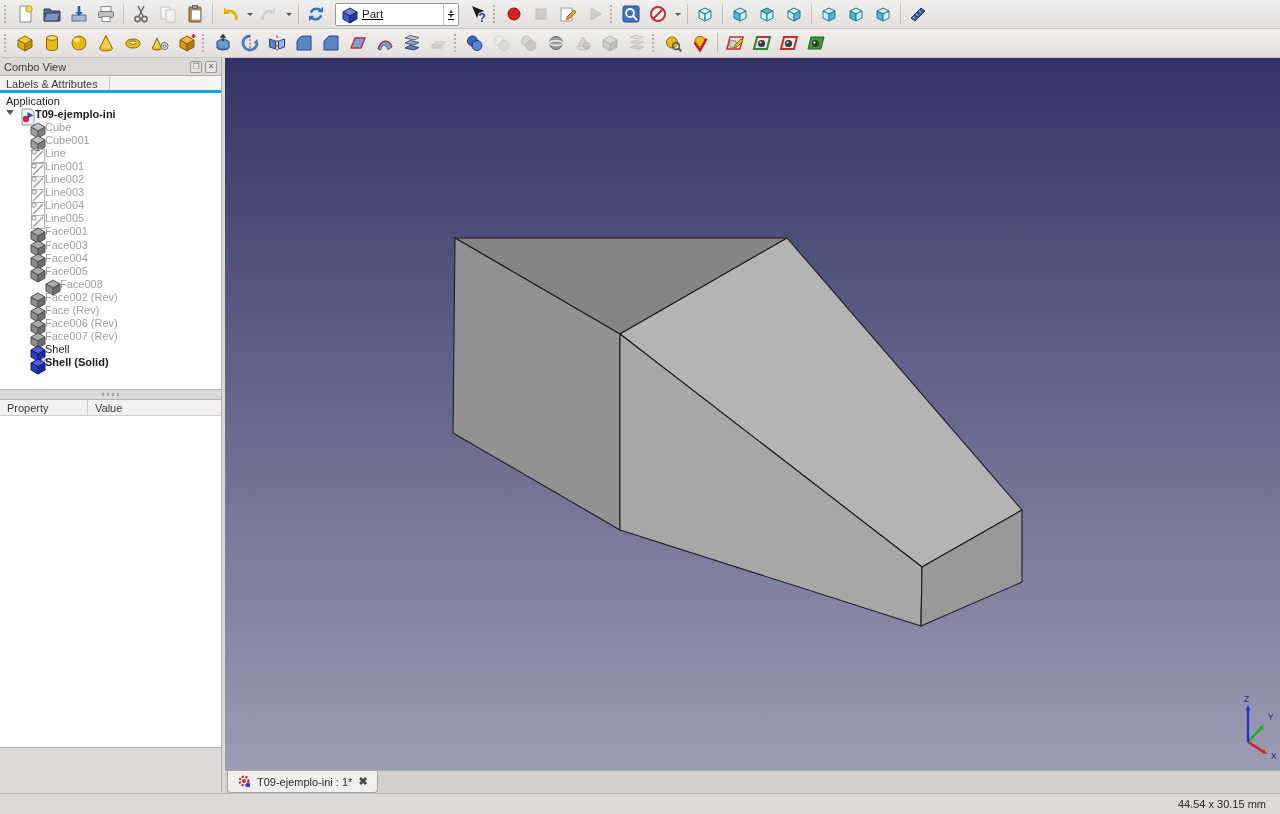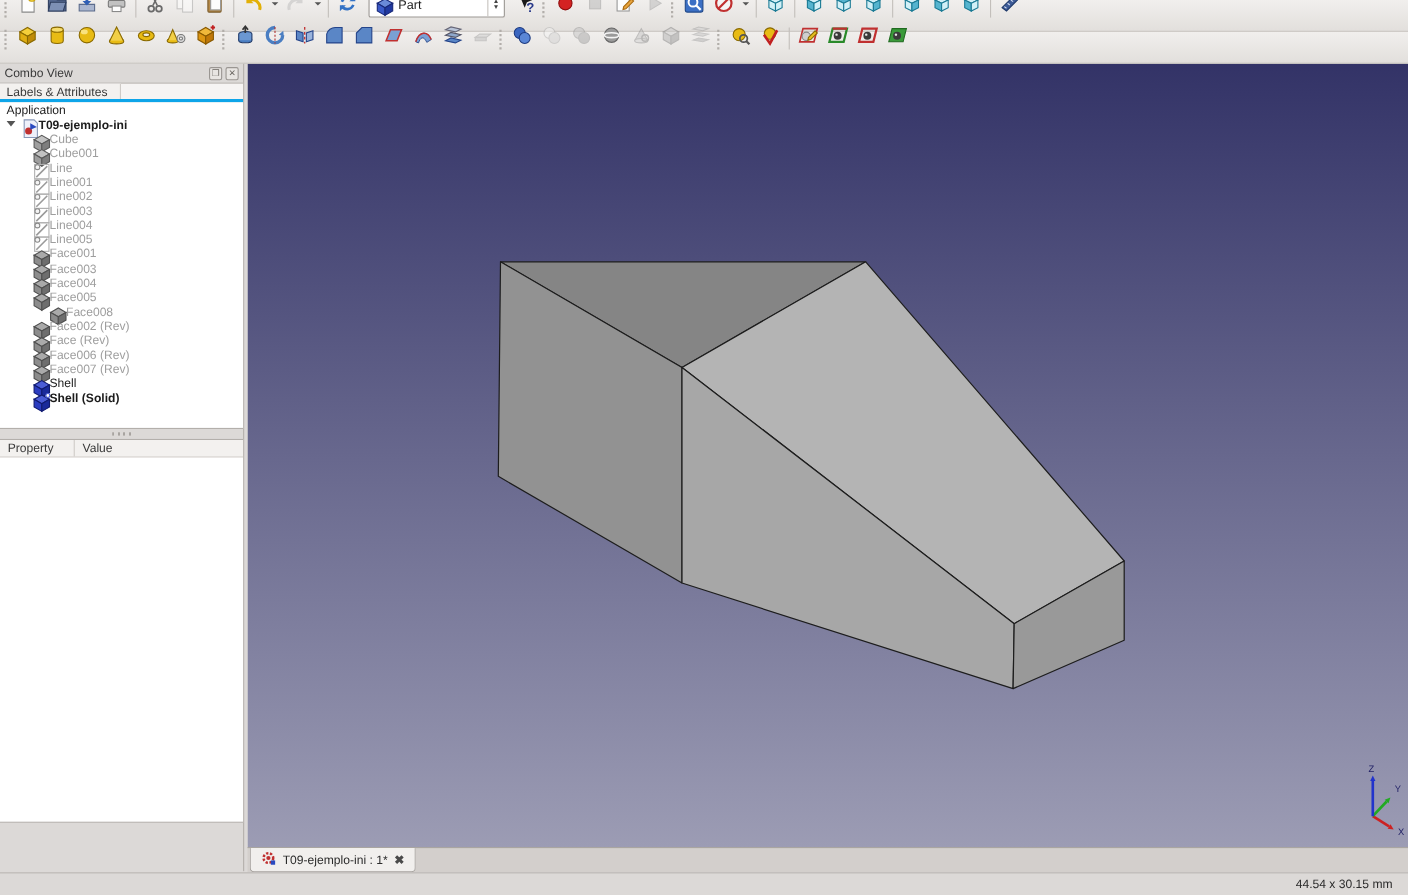--- a/index.html
+++ b/index.html
@@ -2,21 +2,21 @@
 <html><head>
 <meta charset="utf-8">
 <style>
   * { margin:0; padding:0; box-sizing:border-box; }
   html,body { width:1280px; height:814px; overflow:hidden;
     font-family:"Liberation Sans", sans-serif; background:#dcd9d7; position:relative; }
 
   
   .toolbar { position:absolute; left:0; width:1280px; height:29px;
     background:linear-gradient(#f1efed,#e2dfdc); border-bottom:1px solid #c9c5c1;
-    display:flex; align-items:flex-end; padding:12px 3px; gap:1px; }
+    display:flex; align-items:center; padding:12px 3px; gap:1px;text-decoration:underline; }
   #toolbar-row1 { top:0; }
   #toolbar-row2 { top:29px; }
   .tbtn { width:26px; height:26px; display:flex; align-items:center; justify-content:center;
     border-radius:3px; flex:0 0 auto; }
   .tbtn.disabled { filter:grayscale(1) opacity(.45); }
   .tsep { width:1px; height:20px; background:#c3bfbb; margin:0 3px; flex:0 0 auto; }
   .thandle { width:3px; height:18px; border-left:2px dotted #b2aeaa; margin:0 4px 0 1px; flex:0 0 auto; }
   .tdrop { width:11px; height:26px; display:flex; align-items:center; justify-content:center; flex:0 0 auto; }
   .tdrop::after { content:""; border:3.5px solid transparent; border-top-color:#555; margin-top:4px; }
   .combo { height:23px; background:#fff; border:1px solid #9b9793; border-radius:2px;
@@ -48,21 +48,21 @@
   .trow .ticon { width:13px; height:13px; flex:0 0 auto; margin-right:4px; }
   .trow.muted { color:#9e9e9e; }
   .trow.bold { font-weight:bold; }
   .expander { width:8px; height:8px; margin:0 4px 0 6px; flex:0 0 auto;
     border-left:4px solid transparent; border-right:4px solid transparent; border-top:5px solid #555; }
   .vsplit { height:9px; display:flex; align-items:center; justify-content:center; }
   .vsplit::after { content:""; width:18px; height:3px;
     background:repeating-linear-gradient(90deg,#a8a4a0 0 2px,transparent 2px 5px); }
   .prop-header { height:17px; background:#f3f1ef; border-top:1px solid #b3afab;
     border-bottom:1px solid #cfcbc7; display:flex; }
-  .prop-header .c1 { width:68px; font-size:11px; color:#3a3a3a; padding:2px 7px;
+  .prop-header .c1 { width:88px; font-size:11px; color:#3a3a3a; padding:2px 7px;
     border-right:1px solid #cfcbc7; }
   .prop-header .c2 { flex:1; font-size:11px; color:#3a3a3a; padding:2px 7px; }
   .prop-area { height:332px; background:#ffffff; border-bottom:1px solid #b3afab; }
   .bottom-tabs { position:absolute; bottom:0; left:0; width:100%; height:24px;
     padding:1px 0 0 3px; display:flex; }
   .btab { padding:2px 9px 3px; font-size:11px; color:#3a3a3a; background:#e4e1de;
     border:1px solid #aeaaa6; border-top:none; border-radius:0 0 4px 4px; margin-right:3px; }
   .btab.active { background:#f6f4f3; }
 
   

